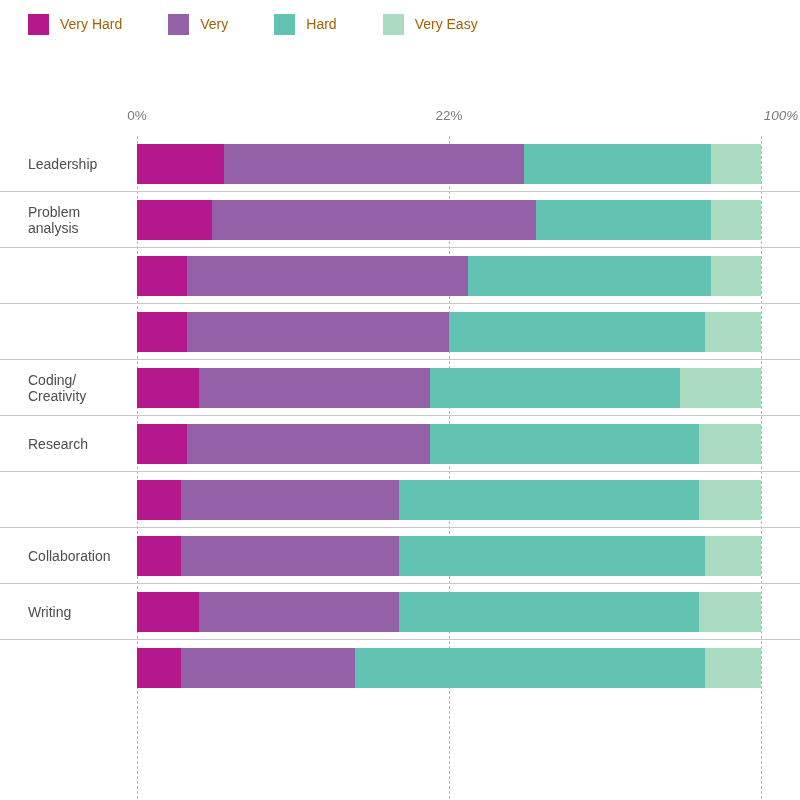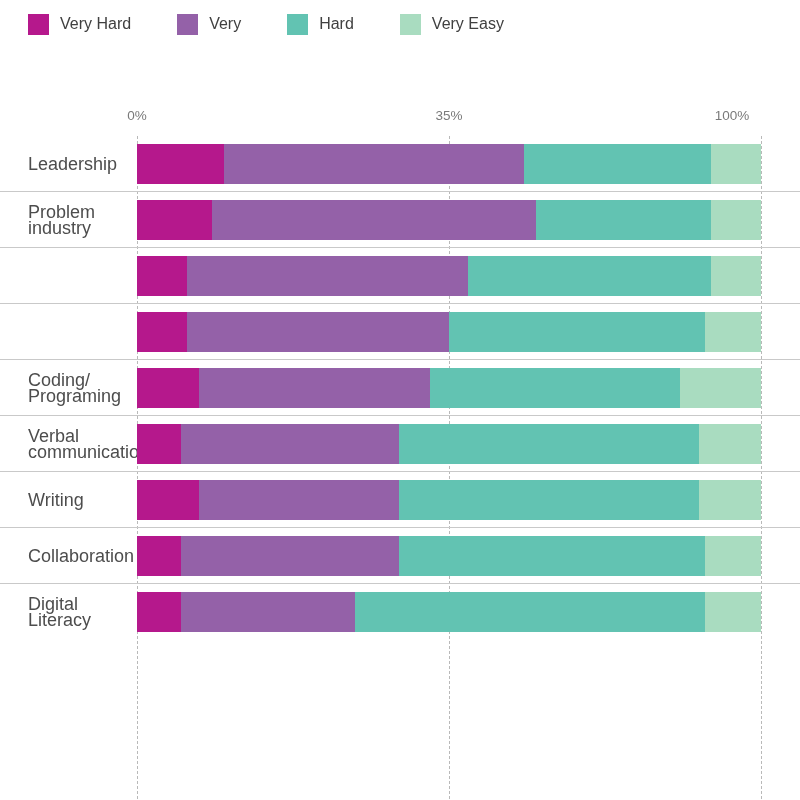--- a/index.html
+++ b/index.html
@@ -28,22 +28,22 @@
     align-items: center;
     margin-right: 46px;
   }
   .legend-swatch {
     width: 21px;
     height: 21px;
     margin-right: 11px;
     flex: 0 0 auto;
   }
   .legend-label {
-    font-size: 16px;
-    color: #404040;
+    font-size: 14px;
+    color: #a16207;
     white-space: nowrap;
   }
 
   
   #chart {
     position: relative;
     width: 800px;
     height: 752px;
   }
 
@@ -86,21 +86,21 @@
     border-bottom: 1px solid #c9c9c9;
   }
   .row.last { border-bottom: none; }
 
   .row-label {
     position: absolute;
     left: 28px;
     top: 50%;
     transform: translateY(-50%);
     width: 104px;
-    font-size: 18px;
+    font-size: 14px;
     line-height: 16px;
     color: #4d4d4d;
     white-space: pre-line;
   }
 
   .bar {
     position: absolute;
     left: 137px;
     width: 624px;
     top: 50%;
@@ -128,41 +128,41 @@
     </div>
     <div class="legend-item">
       <span class="legend-swatch" style="background: rgb(169, 220, 192);"></span>
       <span class="legend-label">Very Easy</span>
     </div>
   </div>
 
 <div id="chart">
   <div id="axis-labels">
       <div class="tick-label" style="left: 137px;">0%</div>
-      <div class="tick-label" style="left: 449px;">35%</div>
-      <div class="tick-label" style="left: 732px;">100%</div>
+      <div class="tick-label" style="left: 449px;">22%</div>
+      <div class="tick-label" style="left: 781px; font-style: italic;">100%</div>
     </div>
   <div id="gridlines">
       <div class="gridline" style="left: 137px;"></div>
       <div class="gridline" style="left: 449px;"></div>
       <div class="gridline" style="left: 761px;"></div>
     </div>
   <div id="rows">
       <div class="row">
         <div class="row-label">Leadership</div>
         <div class="bar">
           <div class="seg" style="background: rgb(181, 24, 140); width: 87.36px;"></div>
           <div class="seg" style="background: rgb(148, 97, 168); width: 299.52px;"></div>
           <div class="seg" style="background: rgb(98, 195, 178); width: 187.2px;"></div>
           <div class="seg" style="background: rgb(169, 220, 192); width: 49.92px;"></div>
         </div>
       </div>
       <div class="row">
         <div class="row-label">Problem
-industry</div>
+analysis</div>
         <div class="bar">
           <div class="seg" style="background: rgb(181, 24, 140); width: 74.88px;"></div>
           <div class="seg" style="background: rgb(148, 97, 168); width: 324.48px;"></div>
           <div class="seg" style="background: rgb(98, 195, 178); width: 174.72px;"></div>
           <div class="seg" style="background: rgb(169, 220, 192); width: 49.92px;"></div>
         </div>
       </div>
       <div class="row">
         <div class="bar">
           <div class="seg" style="background: rgb(181, 24, 140); width: 49.92px;"></div>
@@ -174,59 +174,64 @@
       <div class="row">
         <div class="bar">
           <div class="seg" style="background: rgb(181, 24, 140); width: 49.92px;"></div>
           <div class="seg" style="background: rgb(148, 97, 168); width: 262.08px;"></div>
           <div class="seg" style="background: rgb(98, 195, 178); width: 255.84px;"></div>
           <div class="seg" style="background: rgb(169, 220, 192); width: 56.16px;"></div>
         </div>
       </div>
       <div class="row">
         <div class="row-label">Coding/
-Programing</div>
+Creativity</div>
         <div class="bar">
           <div class="seg" style="background: rgb(181, 24, 140); width: 62.4px;"></div>
           <div class="seg" style="background: rgb(148, 97, 168); width: 230.88px;"></div>
           <div class="seg" style="background: rgb(98, 195, 178); width: 249.6px;"></div>
           <div class="seg" style="background: rgb(169, 220, 192); width: 81.12px;"></div>
         </div>
       </div>
       <div class="row">
-        <div class="row-label">Verbal
-communication</div>
+        <div class="row-label">Research</div>
+        <div class="bar">
+          <div class="seg" style="background: rgb(181, 24, 140); width: 49.92px;"></div>
+          <div class="seg" style="background: rgb(148, 97, 168); width: 243.36px;"></div>
+          <div class="seg" style="background: rgb(98, 195, 178); width: 268.32px;"></div>
+          <div class="seg" style="background: rgb(169, 220, 192); width: 62.4px;"></div>
+        </div>
+      </div>
+      <div class="row">
         <div class="bar">
           <div class="seg" style="background: rgb(181, 24, 140); width: 43.68px;"></div>
           <div class="seg" style="background: rgb(148, 97, 168); width: 218.4px;"></div>
           <div class="seg" style="background: rgb(98, 195, 178); width: 299.52px;"></div>
           <div class="seg" style="background: rgb(169, 220, 192); width: 62.4px;"></div>
         </div>
       </div>
       <div class="row">
+        <div class="row-label">Collaboration</div>
+        <div class="bar">
+          <div class="seg" style="background: rgb(181, 24, 140); width: 43.68px;"></div>
+          <div class="seg" style="background: rgb(148, 97, 168); width: 218.4px;"></div>
+          <div class="seg" style="background: rgb(98, 195, 178); width: 305.76px;"></div>
+          <div class="seg" style="background: rgb(169, 220, 192); width: 56.16px;"></div>
+        </div>
+      </div>
+      <div class="row">
         <div class="row-label">Writing</div>
         <div class="bar">
           <div class="seg" style="background: rgb(181, 24, 140); width: 62.4px;"></div>
           <div class="seg" style="background: rgb(148, 97, 168); width: 199.68px;"></div>
           <div class="seg" style="background: rgb(98, 195, 178); width: 299.52px;"></div>
           <div class="seg" style="background: rgb(169, 220, 192); width: 62.4px;"></div>
         </div>
       </div>
-      <div class="row">
-        <div class="row-label">Collaboration</div>
-        <div class="bar">
-          <div class="seg" style="background: rgb(181, 24, 140); width: 43.68px;"></div>
-          <div class="seg" style="background: rgb(148, 97, 168); width: 218.4px;"></div>
-          <div class="seg" style="background: rgb(98, 195, 178); width: 305.76px;"></div>
-          <div class="seg" style="background: rgb(169, 220, 192); width: 56.16px;"></div>
-        </div>
-      </div>
       <div class="row last">
-        <div class="row-label">Digital
-Literacy</div>
         <div class="bar">
           <div class="seg" style="background: rgb(181, 24, 140); width: 43.68px;"></div>
           <div class="seg" style="background: rgb(148, 97, 168); width: 174.72px;"></div>
           <div class="seg" style="background: rgb(98, 195, 178); width: 349.44px;"></div>
           <div class="seg" style="background: rgb(169, 220, 192); width: 56.16px;"></div>
         </div>
       </div>
     </div>
 </div>
 

